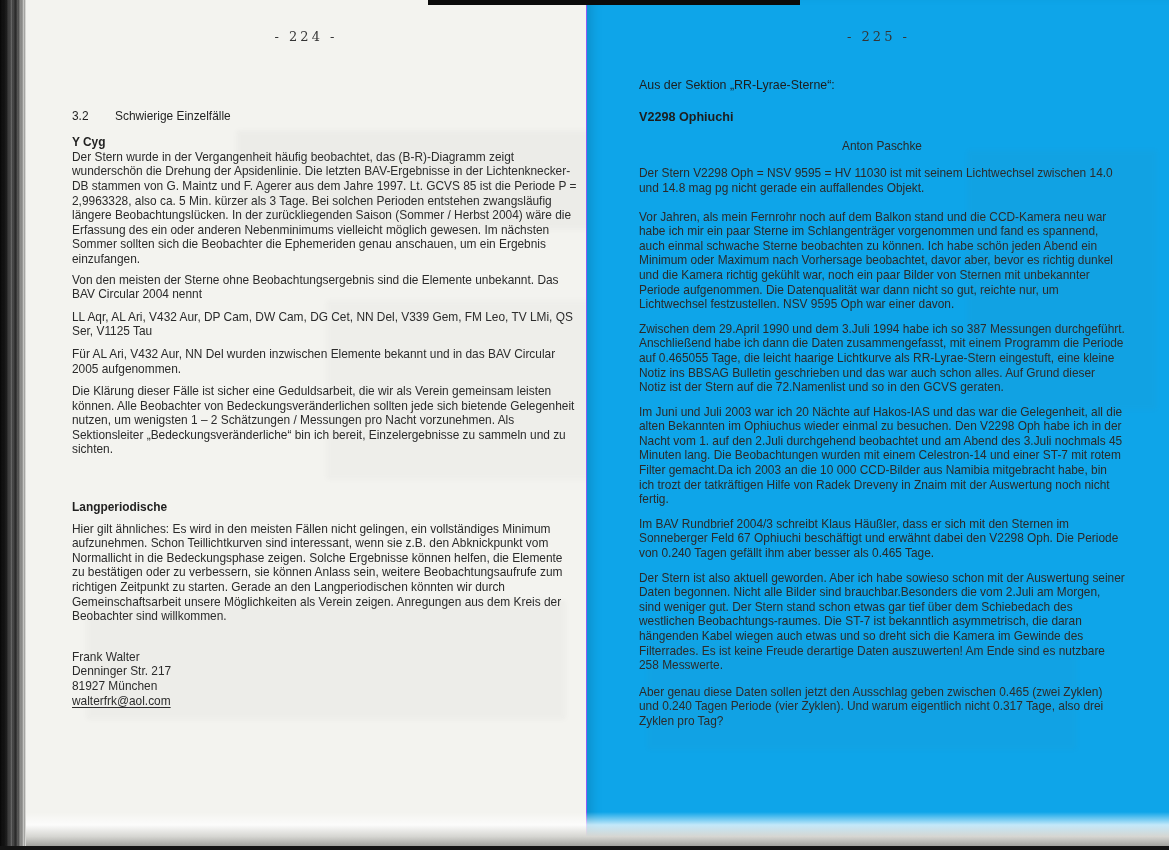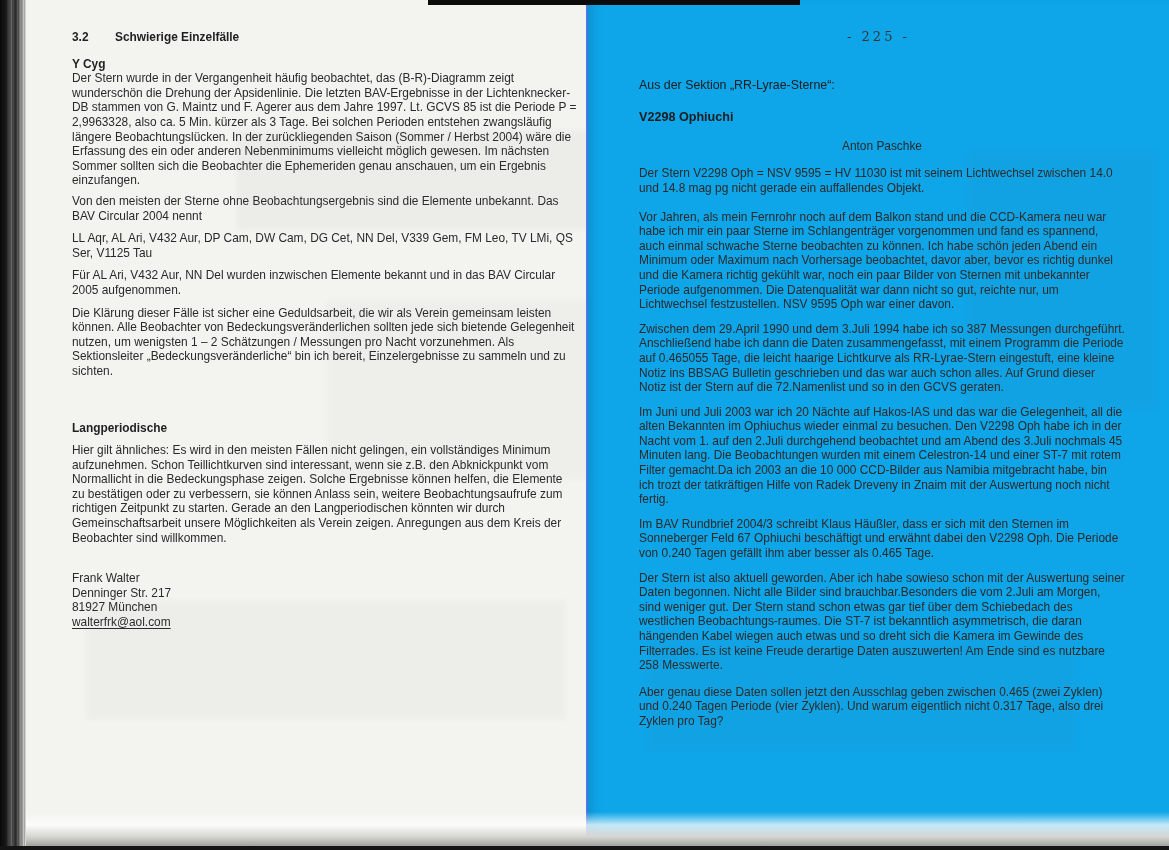--- a/index.html
+++ b/index.html
@@ -58,21 +58,21 @@
   .pnum {
     margin-top: 30px;
     text-align: center;
     font-family: "DejaVu Serif", serif;
     font-size: 13px;
     letter-spacing: 3px;
     color: #353535;
   }
   .col-left { margin-left: 46px; width: 506px; }
   .col-right { margin-left: 52px; width: 486px; }
-  .hsec { font-weight: bold; margin-top: 30px; color: #1f1f1f; }
+  .hsec { font-weight: normal; margin-top: 64px; color: #1f1f1f; }
   .hsec .secnum { display: inline-block; width: 43px; }
   .hsub { font-weight: bold; margin-top: 12px; color: #1f1f1f; }
   p { margin: 0; }
   .p-body { margin-top: 0; }
   .h-unbek { font-weight: bold; margin-top: 27px; color: #1f1f1f; }
   .p-von { margin-top: 6px; }
   .p-gap { margin-top: 8px; }
   .h-lang { font-weight: bold; margin-top: 43px; color: #1f1f1f; }
   .p-hier { margin-top: 7px; }
   .sig { margin-top: 26px; }
@@ -100,20 +100,21 @@
 </head>
 <body>
 
 <div class="scan">
 
   <div class="page page-left">
     <div class="ghost g1"></div>
     <div class="ghost g2"></div>
     <div class="ghost g3"></div>
 
+    <div class="pnum">- 224 -</div>
 
     <div class="col-left">
       <div class="hsec">
         <span class="secnum">3.2</span><span>Schwierige Einzelfälle</span>
       </div>
 
       <div class="hsub">Y Cyg</div>
       <p class="p-body">Der Stern wurde in der Vergangenheit häufig beobachtet, das (B-R)-Diagramm zeigt wunderschön die Drehung der Apsidenlinie. Die letzten BAV-Ergebnisse in der Lichtenknecker-DB stammen von G. Maintz und F. Agerer aus dem Jahre 1997. Lt.  GCVS 85 ist die Periode P = 2,9963328, also ca. 5 Min. kürzer als 3 Tage. Bei solchen Perioden entstehen zwangsläufig längere Beobachtungslücken. In der zurückliegenden Saison (Sommer / Herbst 2004) wäre die Erfassung des ein oder anderen Nebenminimums vielleicht möglich gewesen. Im nächsten Sommer sollten sich die Beobachter die Ephemeriden genau anschauen, um ein Ergebnis einzufangen.</p>
 
       <p class="p-von">Von den meisten der Sterne ohne Beobachtungsergebnis sind die Elemente unbekannt. Das BAV Circular 2004 nennt</p>

